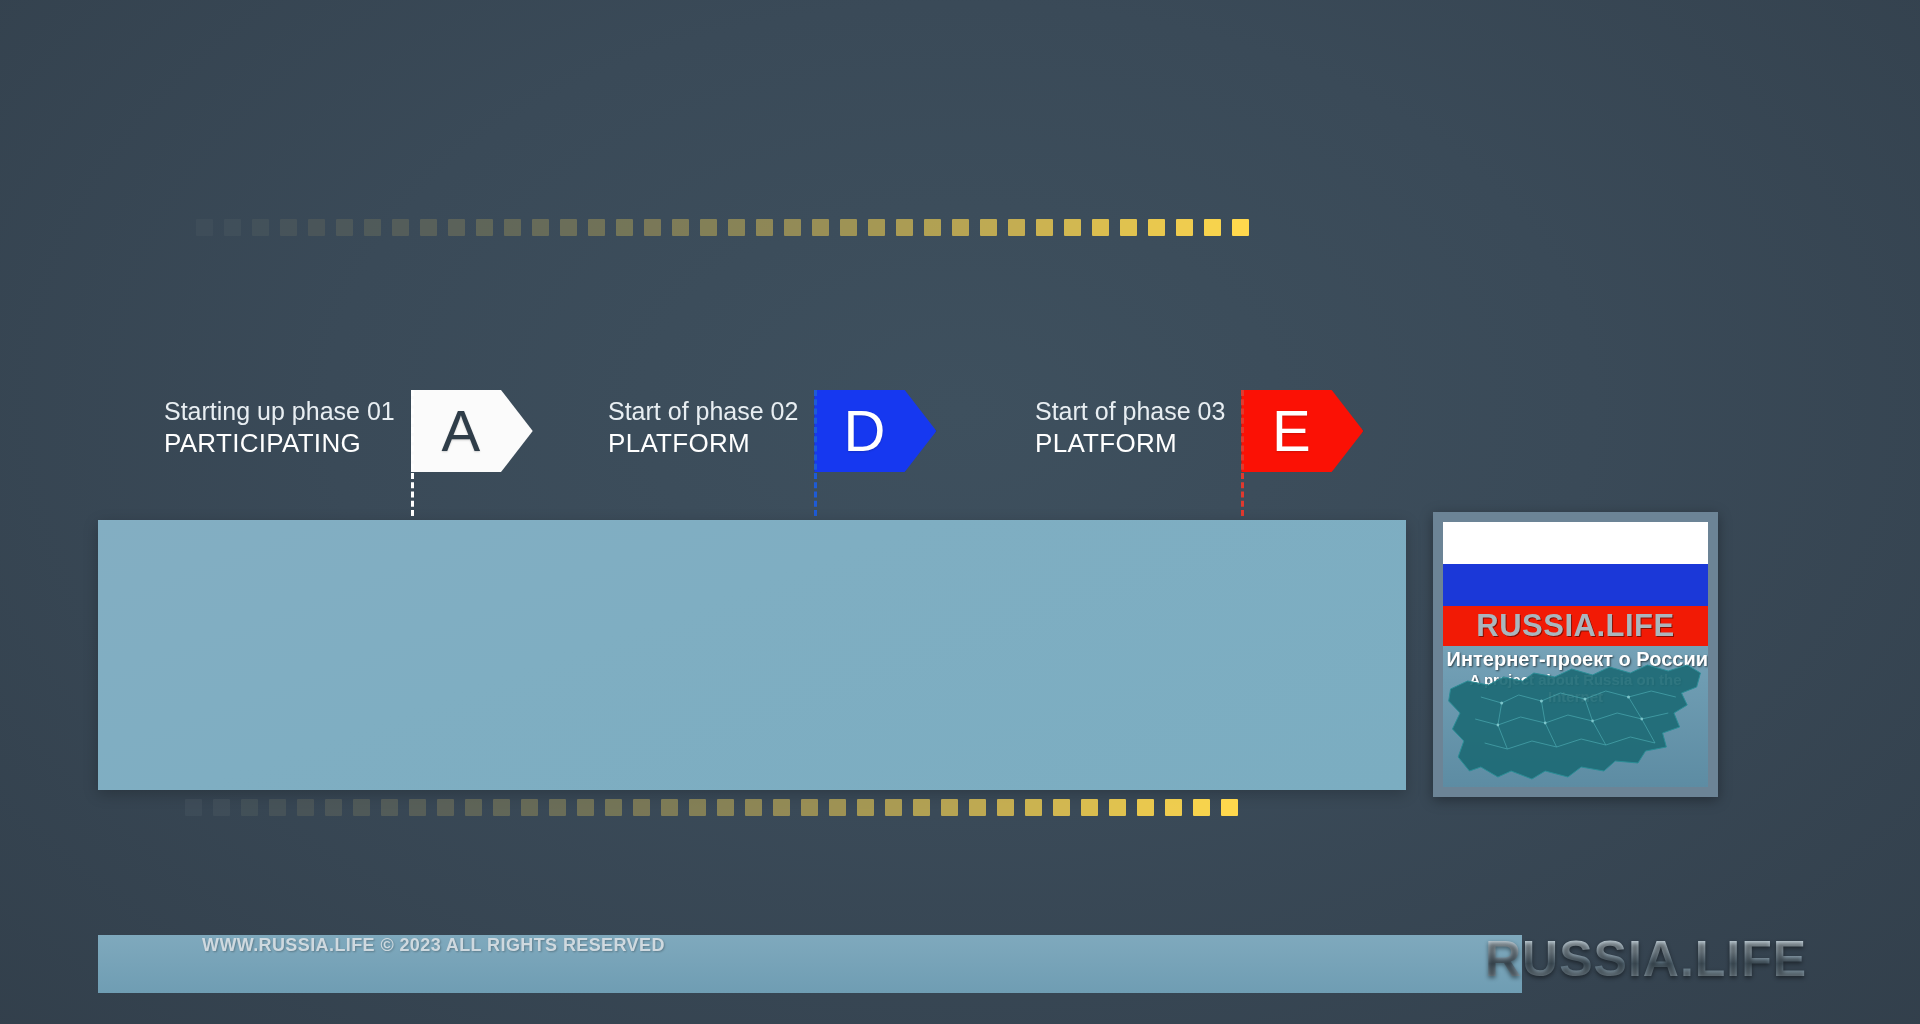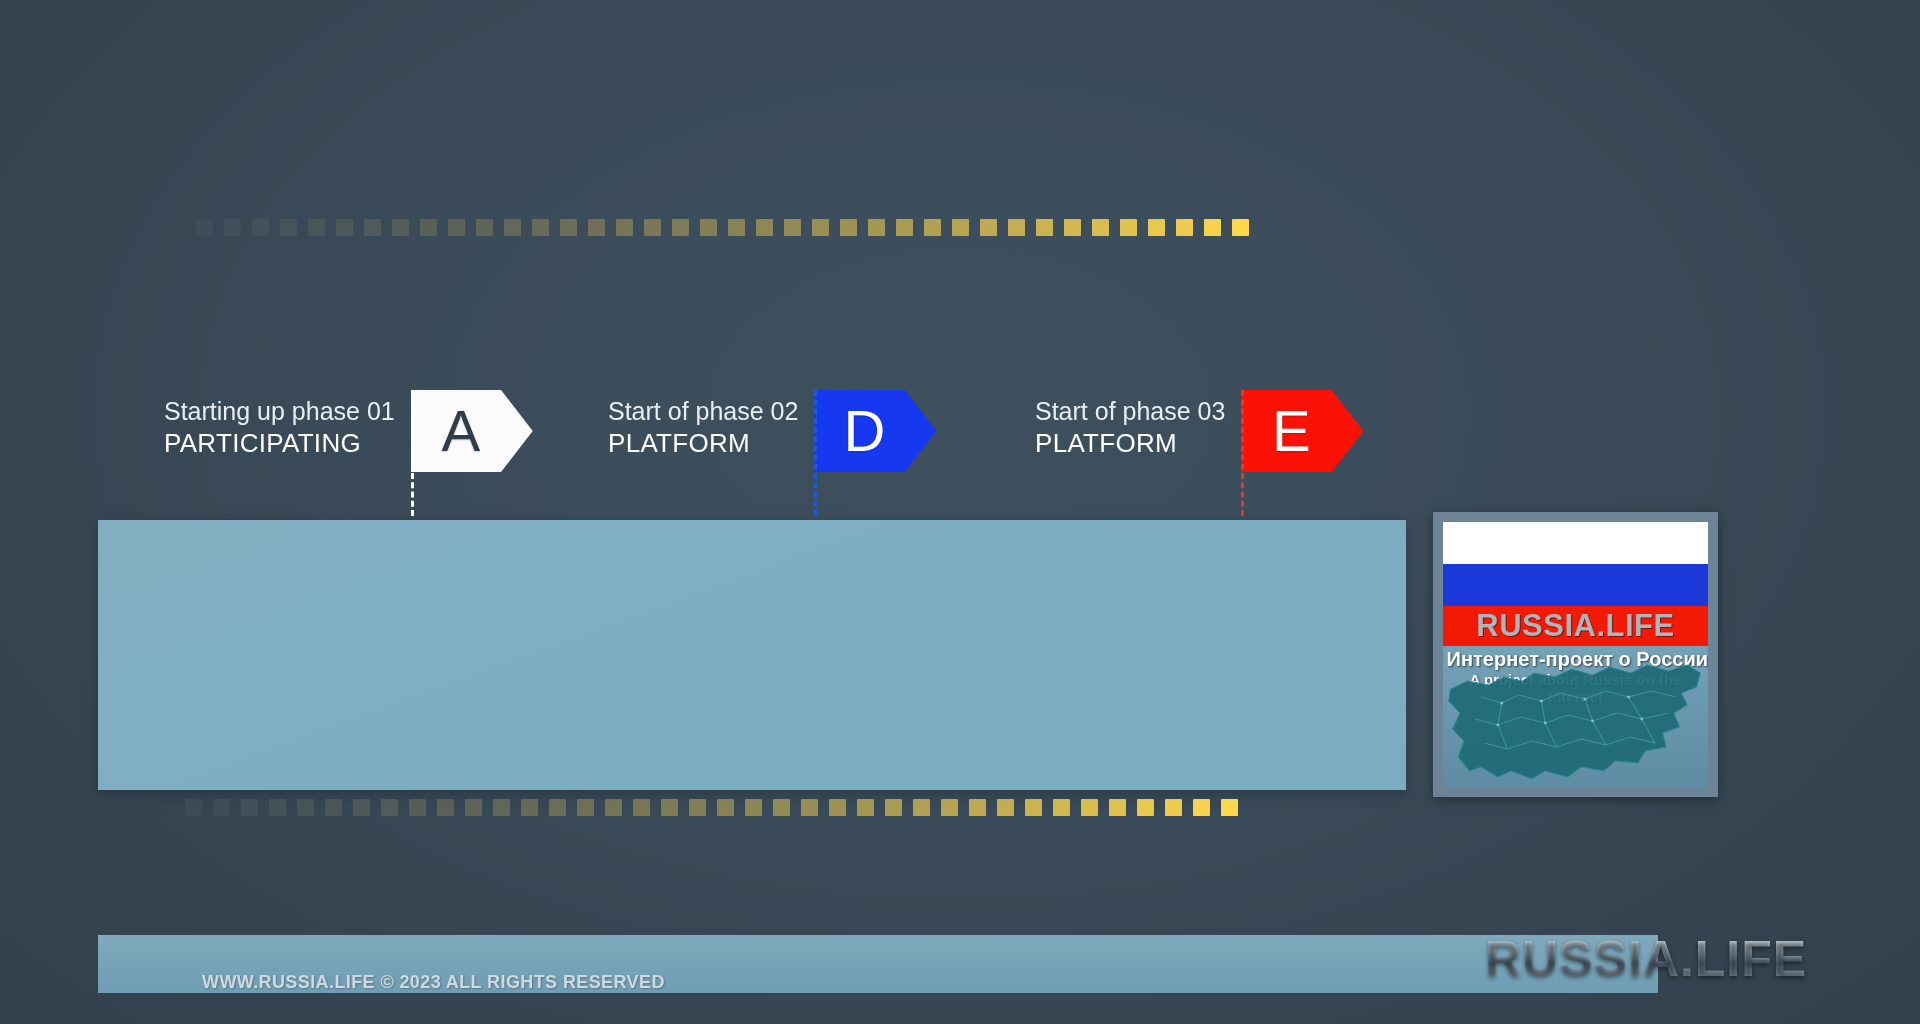--- a/index.html
+++ b/index.html
@@ -210,25 +210,25 @@
     bottom: 0;
     height: 150px;
   }
   .badge-map svg { width: 100%; height: 100%; display: block; }
 
   
   .footer-bar {
     position: absolute;
     left: 98px;
     top: 935px;
-    width: 1560px;
+    width: 1424px;
     height: 58px;
     background: linear-gradient(180deg, #7fa9bd 0%, #6f9db3 100%);
     display: flex;
-    align-items: flex-end;
+    align-items: flex-start;
   }
   .footer-text {
     margin-left: 104px;
     font-size: 18px;
     font-weight: bold;
     color: #cfd9df;
     letter-spacing: 0.4px;
     text-shadow: 1px 1px 2px rgba(0,0,0,0.25);
   }
   .brand {

